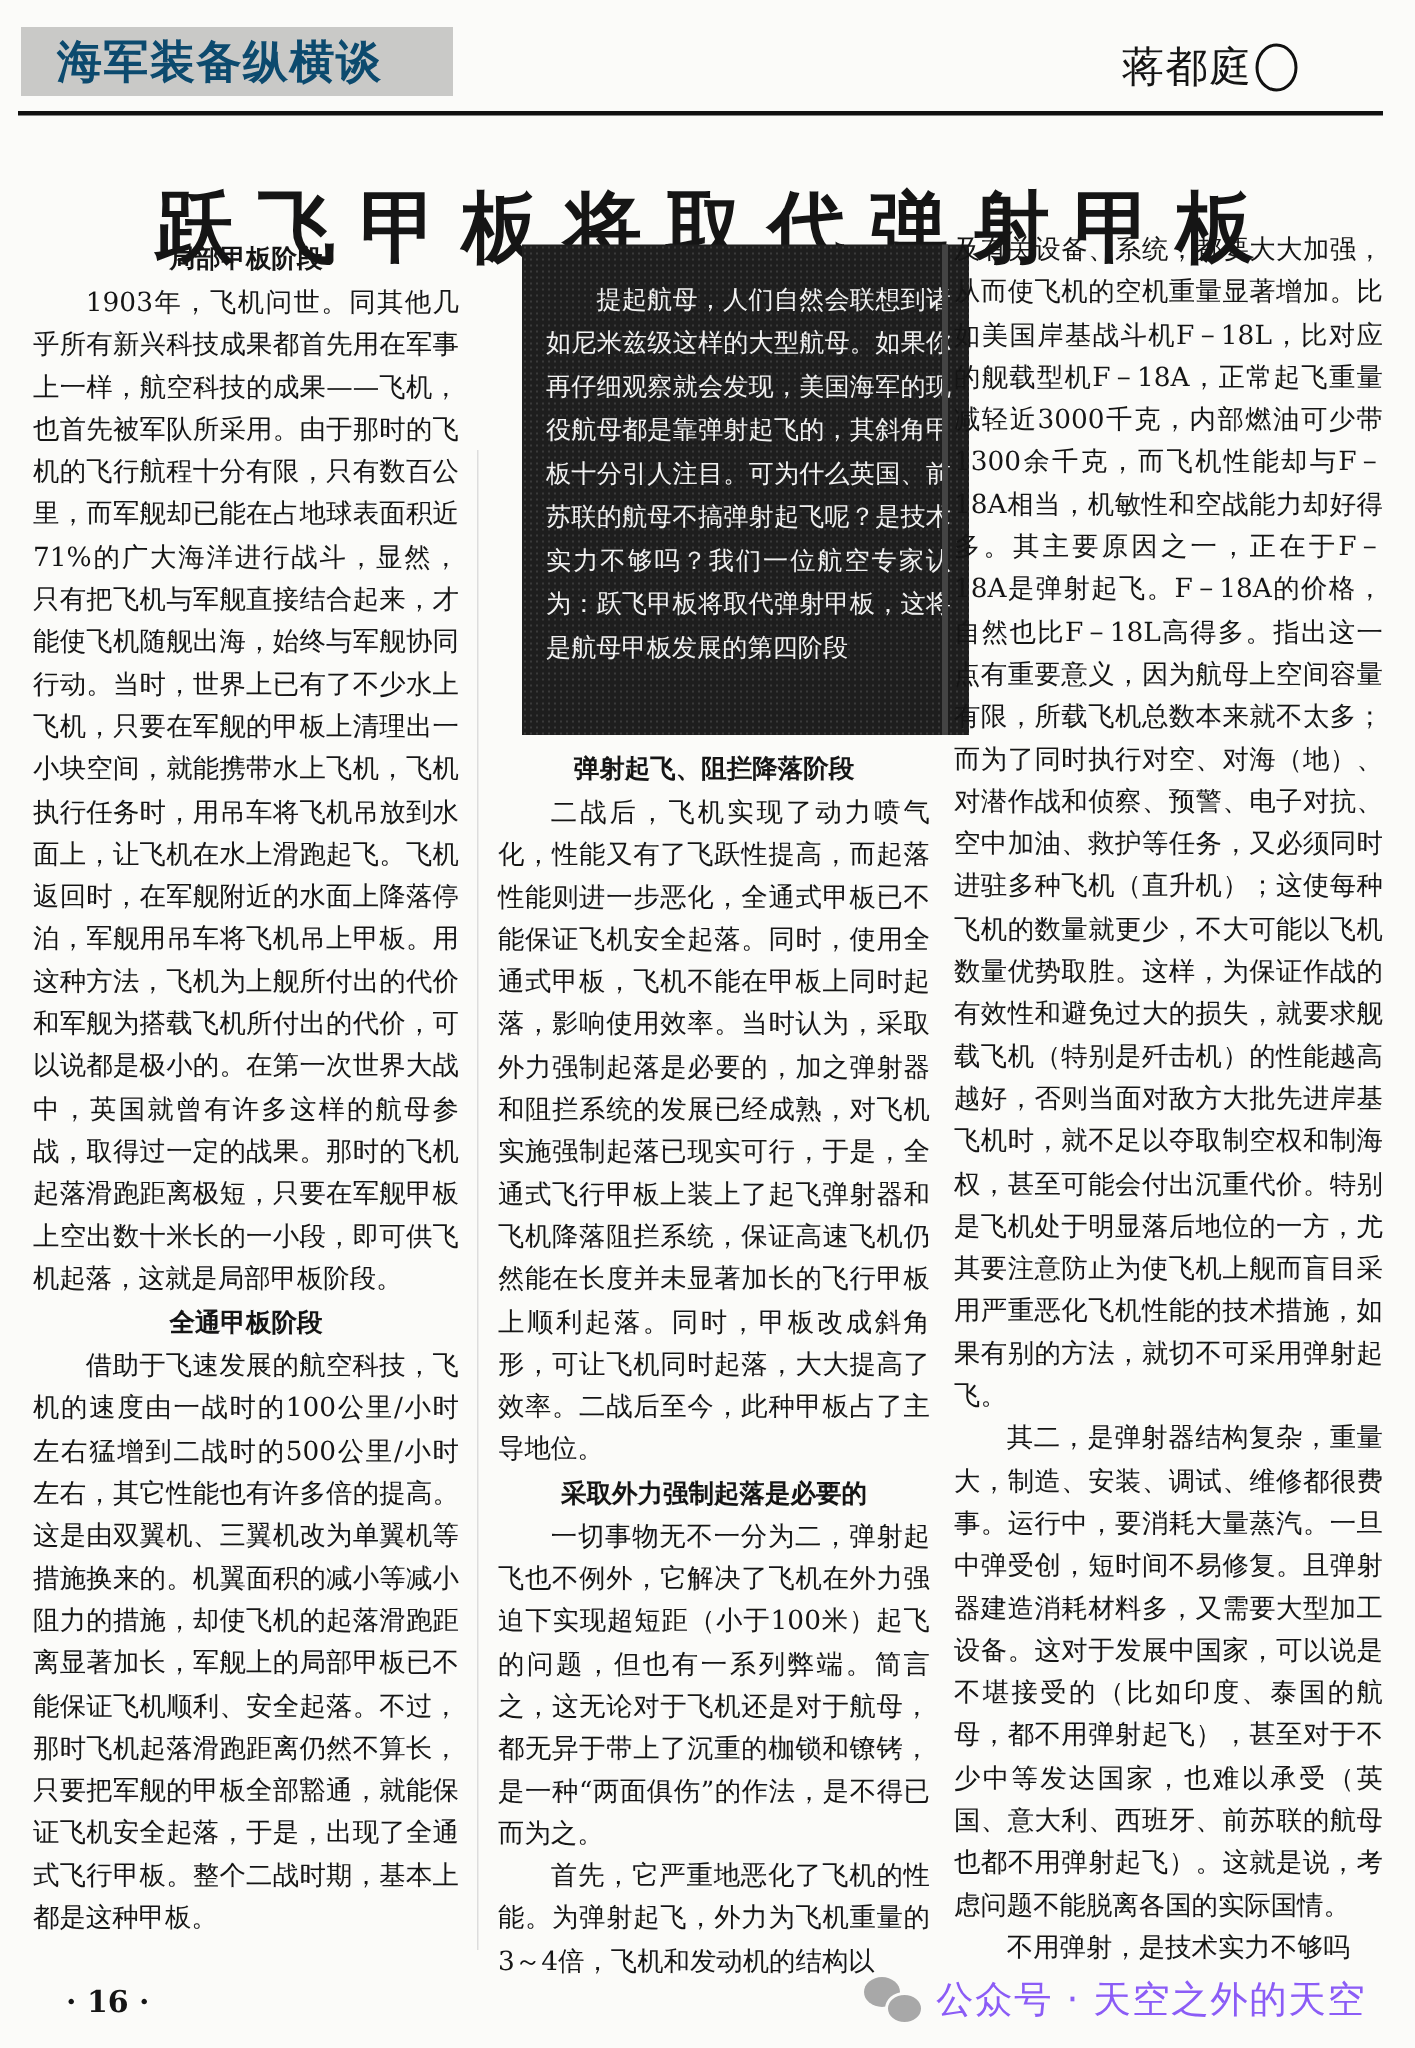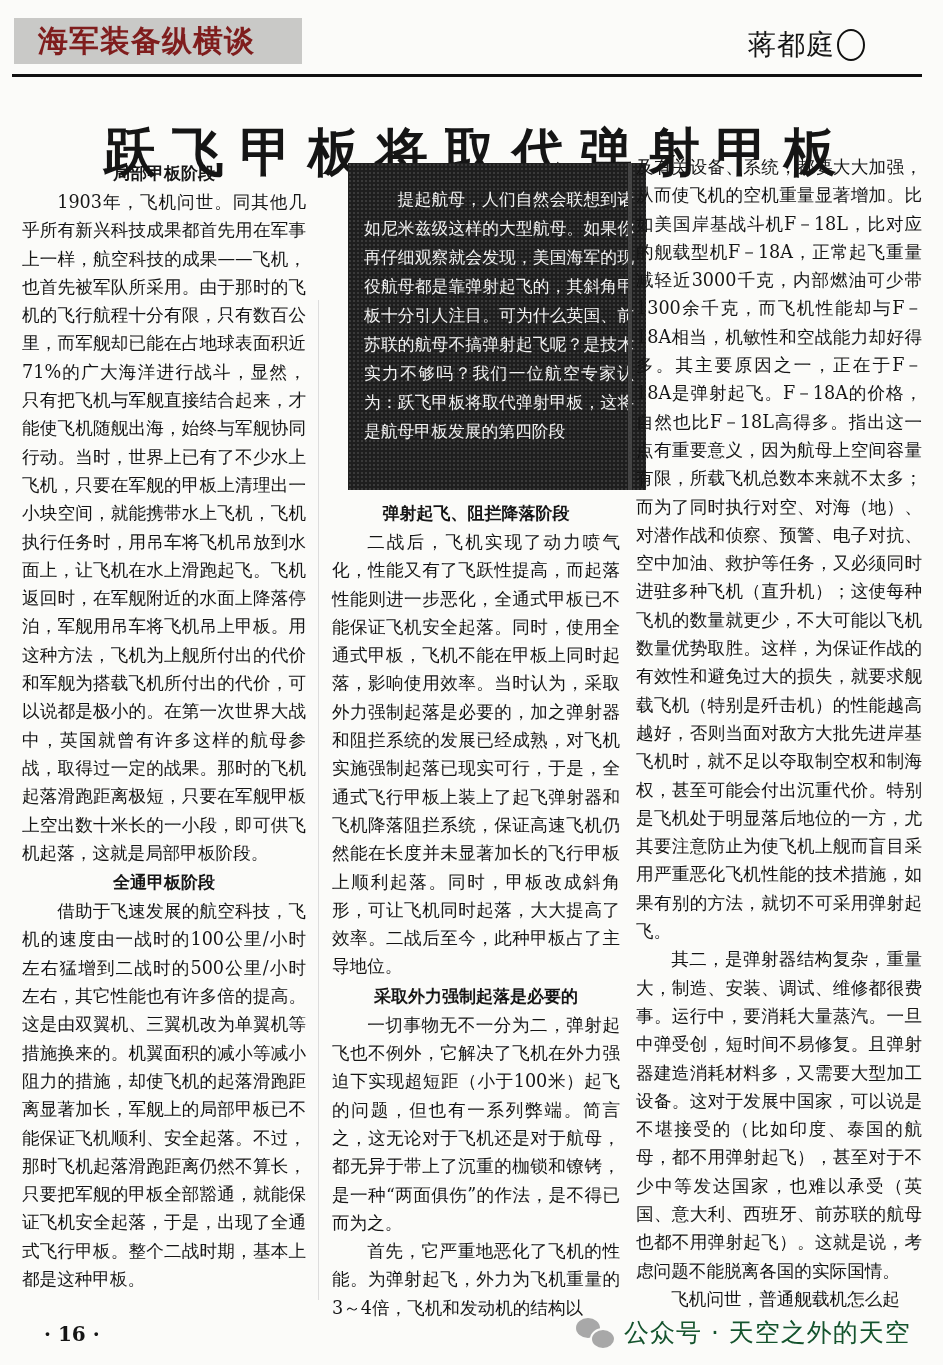--- a/index.html
+++ b/index.html
@@ -1,41 +1,41 @@
 <!DOCTYPE html>
 <html><head>
 <meta charset="utf-8">
 <style>
   html,body{margin:0;padding:0;}
   body{width:943px;height:1365px;background:#fbfbf9;position:relative;overflow:hidden;
        font-family:"DejaVu Serif","Liberation Serif",serif;color:#151515;}
   .column-tag{position:absolute;left:14px;top:18px;width:288px;height:46px;background:#c9c9c7;
        display:flex;align-items:center;}
   .column-tag span{font-family:Liberation Serif, serif;font-weight:bold;font-size:30px;
-       letter-spacing:1px;margin-left:24px;color:#7f1d1d;}
+       letter-spacing:1px;margin-left:24px;color:#0c4a6e;}
   .author{position:absolute;left:748px;top:26px;font-size:28px;letter-spacing:1px;display:flex;align-items:center;}
   .author .circle{display:inline-block;width:24px;height:28px;border:2px solid #111;border-radius:50%;margin-left:2px;}
   .rule{position:absolute;left:12px;top:74px;width:910px;height:3px;background:#111;}
   .headline{position:absolute;left:48px;top:82px;width:860px;text-align:center;font-size:52px;font-weight:bold;
        letter-spacing:16px;line-height:70px;}
   .col{position:absolute;font-size:17.6px;line-height:28.3px;text-align:justify;}
   .col p{margin:0;text-indent:2em;}
   .col h3{margin:0;font-family:"DejaVu Sans","Liberation Sans",sans-serif;font-size:17px;font-weight:bold;
        text-align:center;line-height:30px;}
   .col1{left:22px;top:158px;width:284px;}
   .col2{left:332px;top:498px;width:288px;}
   .col3{left:636px;top:153px;width:286px;}
   .pullbox{position:absolute;left:348px;top:163px;width:298px;height:327px;background:#1e1e1e;
        background-image:radial-gradient(#3a3a3a 1px,transparent 1px);background-size:4px 4px;}
   .pullbox p{margin:0;padding:22px 12px 0 16px;color:#f2f2f2;font-family:"DejaVu Sans","Liberation Sans",sans-serif;
        font-size:16.8px;line-height:29px;text-indent:2em;text-align:justify;}
   .vbar{position:absolute;left:628px;top:163px;width:4px;height:327px;background:#444;}
   .col-divider{position:absolute;left:318px;top:300px;width:1px;height:1000px;background:#ddd;}
   .page-num{position:absolute;left:44px;top:1322px;font-size:20px;font-weight:bold;}
-  .watermark{position:absolute;left:576px;top:1316px;display:flex;align-items:center;color:#14532d;
+  .watermark{position:absolute;left:576px;top:1316px;display:flex;align-items:center;color:#8b5cf6;
        font-family:"DejaVu Sans","Liberation Sans",sans-serif;font-size:25px;letter-spacing:1px;}
   .watermark .wechat{position:relative;width:38px;height:30px;margin-right:10px;}
   .watermark .b1{position:absolute;left:0;top:0;width:24px;height:20px;border-radius:50%;background:#a8a8a8;}
   .watermark .b2{position:absolute;left:14px;top:10px;width:22px;height:18px;border-radius:50%;background:#a8a8a8;border:2px solid #fbfbf9;}
 </style>
 </head>
 <body>
 
 <div class="column-tag">
   <span>海军装备纵横谈</span>
@@ -65,21 +65,21 @@
   <h3>弹射起飞、阻拦降落阶段</h3>
   <p>二战后，飞机实现了动力喷气化，性能又有了飞跃性提高，而起落性能则进一步恶化，全通式甲板已不能保证飞机安全起落。同时，使用全通式甲板，飞机不能在甲板上同时起落，影响使用效率。当时认为，采取外力强制起落是必要的，加之弹射器和阻拦系统的发展已经成熟，对飞机实施强制起落已现实可行，于是，全通式飞行甲板上装上了起飞弹射器和飞机降落阻拦系统，保证高速飞机仍然能在长度并未显著加长的飞行甲板上顺利起落。同时，甲板改成斜角形，可让飞机同时起落，大大提高了效率。二战后至今，此种甲板占了主导地位。</p>
   <h3>采取外力强制起落是必要的</h3>
   <p>一切事物无不一分为二，弹射起飞也不例外，它解决了飞机在外力强迫下实现超短距（小于100米）起飞的问题，但也有一系列弊端。简言之，这无论对于飞机还是对于航母，都无异于带上了沉重的枷锁和镣铐，是一种“两面俱伤”的作法，是不得已而为之。</p>
   <p>首先，它严重地恶化了飞机的性能。为弹射起飞，外力为飞机重量的3～4倍，飞机和发动机的结构以</p>
 </div>
 
 <div class="col col3">
   <p style="text-indent:0">及有关设备、系统，都要大大加强，从而使飞机的空机重量显著增加。比如美国岸基战斗机F－18L，比对应的舰载型机F－18A，正常起飞重量减轻近3000千克，内部燃油可少带1300余千克，而飞机性能却与F－18A相当，机敏性和空战能力却好得多。其主要原因之一，正在于F－18A是弹射起飞。F－18A的价格，自然也比F－18L高得多。指出这一点有重要意义，因为航母上空间容量有限，所载飞机总数本来就不太多；而为了同时执行对空、对海（地）、对潜作战和侦察、预警、电子对抗、空中加油、救护等任务，又必须同时进驻多种飞机（直升机）；这使每种飞机的数量就更少，不大可能以飞机数量优势取胜。这样，为保证作战的有效性和避免过大的损失，就要求舰载飞机（特别是歼击机）的性能越高越好，否则当面对敌方大批先进岸基飞机时，就不足以夺取制空权和制海权，甚至可能会付出沉重代价。特别是飞机处于明显落后地位的一方，尤其要注意防止为使飞机上舰而盲目采用严重恶化飞机性能的技术措施，如果有别的方法，就切不可采用弹射起飞。</p>
   <p>其二，是弹射器结构复杂，重量大，制造、安装、调试、维修都很费事。运行中，要消耗大量蒸汽。一旦中弹受创，短时间不易修复。且弹射器建造消耗材料多，又需要大型加工设备。这对于发展中国家，可以说是不堪接受的（比如印度、泰国的航母，都不用弹射起飞），甚至对于不少中等发达国家，也难以承受（英国、意大利、西班牙、前苏联的航母也都不用弹射起飞）。这就是说，考虑问题不能脱离各国的实际国情。</p>
-  <p>飞机问世，普通舰载机怎么起</p>
+  <p>不用弹射，是技术实力不够吗</p>
 </div>
 
 <div class="page-num">· 16 ·</div>
 
 <div class="watermark">
   <span class="wechat">
       <span class="b1"></span>
       <span class="b2"></span>
     </span>
   <span>公众号 · 天空之外的天空</span>

